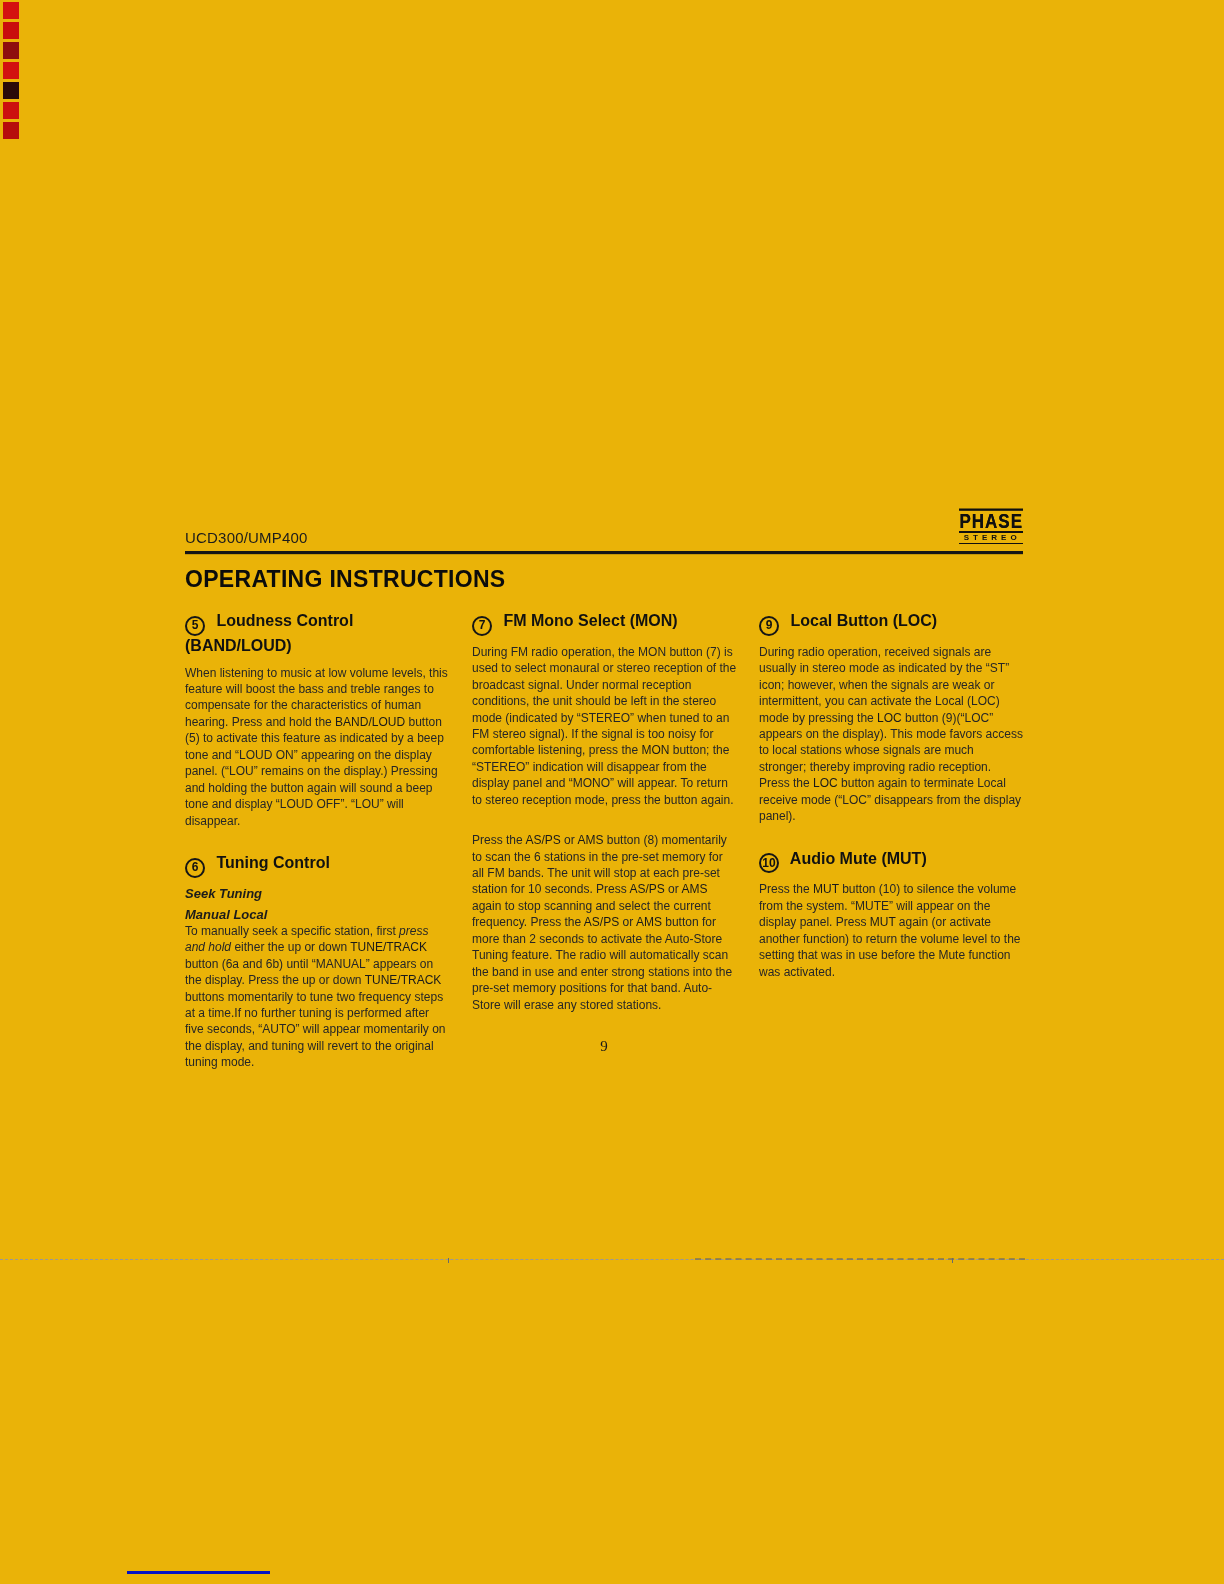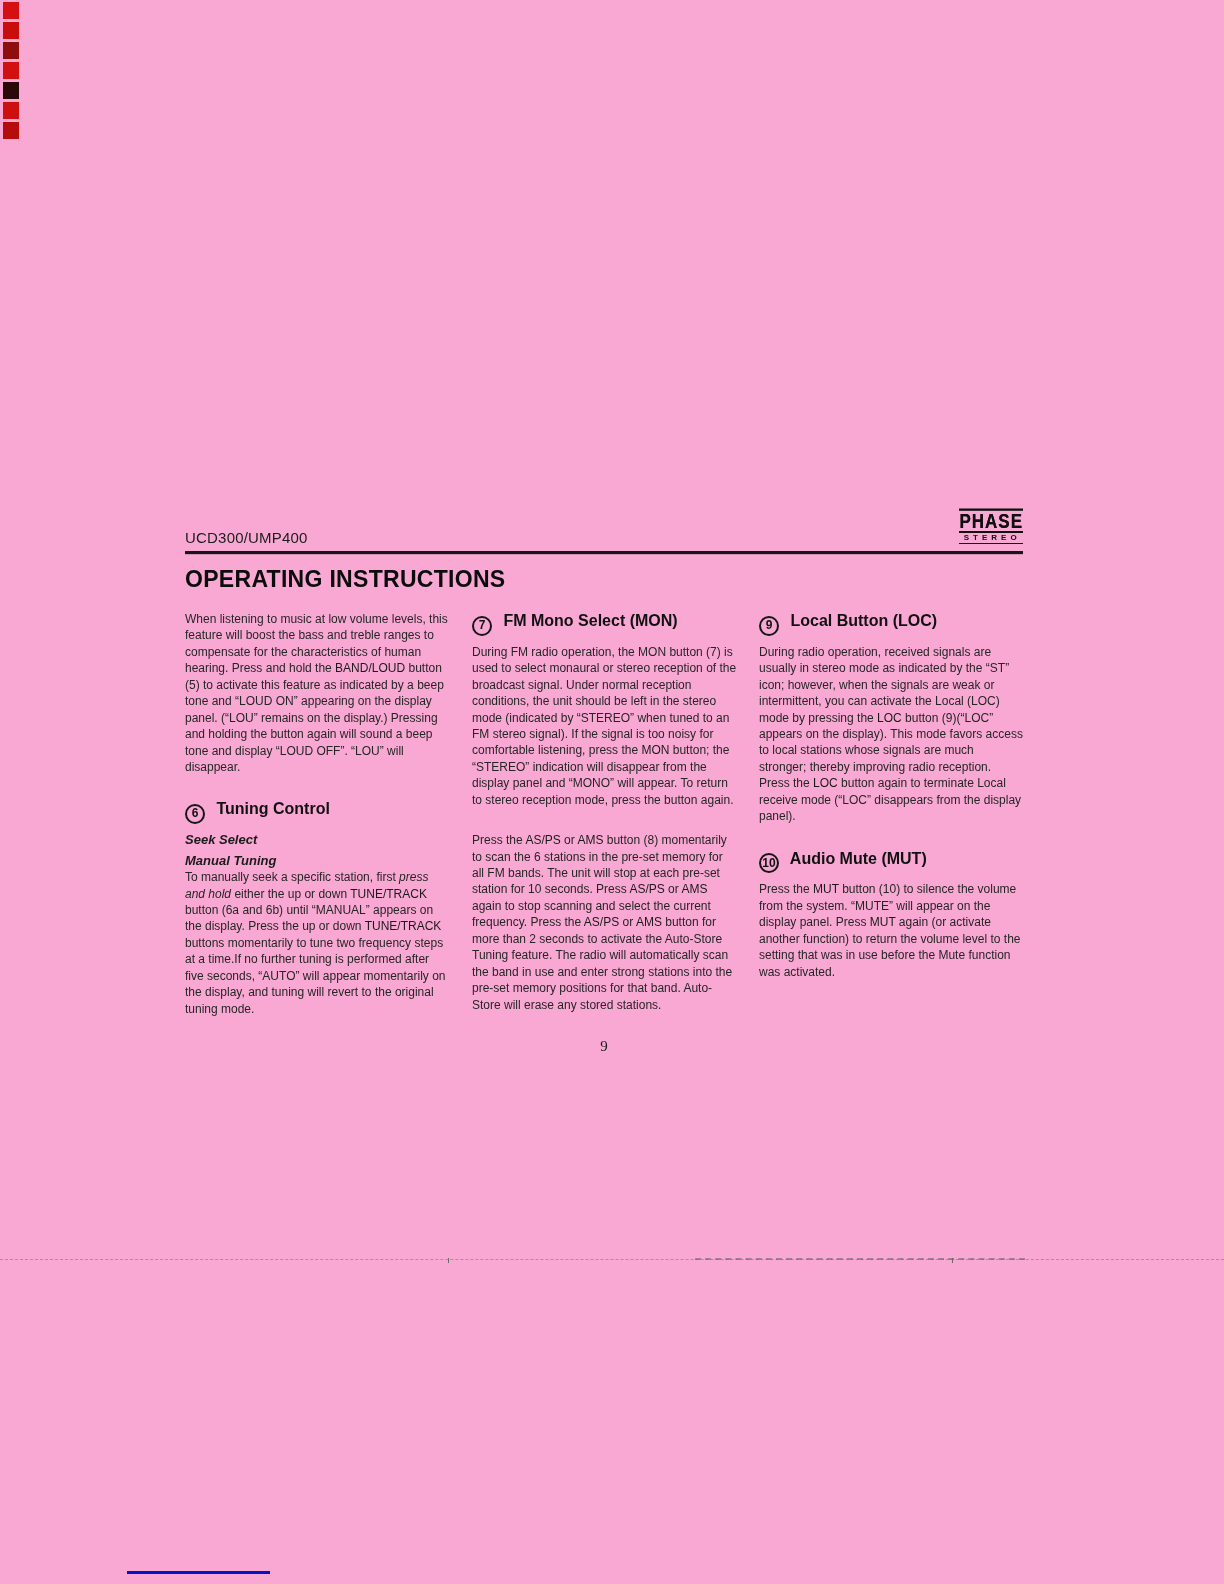--- a/index.html
+++ b/index.html
@@ -1,17 +1,17 @@
 <!DOCTYPE html>
 <html><head>
 <meta charset="utf-8">
 <style>
   html,body { margin:0; padding:0; background:#ffffff; }
   .page {
-    position:relative; width:1224px; height:1584px; background:#f9a8d4;
+    position:relative; width:1224px; height:1584px; background:#eab308;
     font-family:"Liberation Sans", sans-serif; color:#262626; overflow:hidden;
   }
   
   .artifact-bars { position:absolute; left:3px; top:2px; }
   .redbar { width:16px; height:17px; margin-bottom:3px; }
 
   .content { position:absolute; left:185px; top:490px; width:838px; }
 
   .header-row { display:flex; justify-content:space-between; align-items:flex-end; }
   .header-model { font-size:15px; color:#1c1c1c; letter-spacing:0.2px; }
@@ -93,26 +93,27 @@
       </span>
     </div>
 
     <div class="rule"></div>
 
     <h1 class="doc-title">OPERATING INSTRUCTIONS</h1>
 
     <div class="columns" id="columns">
         <div class="col">
           <div class="section">
+            <div class="sec-heading"><span class="sec-num">5</span> Loudness Control (BAND/LOUD)</div>
             <p class="para"><span>When listening to music at low volume levels, this feature will boost the bass and treble ranges to compensate for the characteristics of human hearing. Press and hold the </span><span class="b">BAND/LOUD</span><span> button (5) to activate this feature as indicated by a beep tone and “LOUD ON” appearing on the display panel. (“LOU” remains on the display.) Pressing and holding the button again will sound a beep tone and display “LOUD OFF”. “LOU” will disappear.</span></p>
           </div>
           <div class="section">
             <div class="sec-heading"><span class="sec-num">6</span> Tuning Control</div>
-            <div class="sub-heading">Seek Select</div>
-            <div class="sub-heading">Manual Tuning</div>
+            <div class="sub-heading">Seek Tuning</div>
+            <div class="sub-heading">Manual Local</div>
             <p class="para"><span>To manually seek a specific station, first </span><span class="i">press and hold</span><span> either the up or down </span><span class="b">TUNE/TRACK</span><span> button (6a and 6b) until “MANUAL” appears on the display. Press the up or down </span><span class="b">TUNE/TRACK</span><span> buttons momentarily to tune two frequency steps at a time.If no further tuning is performed after five seconds, “AUTO” will appear momentarily on the display, and tuning will revert to the original tuning mode.</span></p>
           </div>
         </div>
         <div class="col">
           <div class="section">
             <div class="sec-heading"><span class="sec-num">7</span> FM Mono Select (MON)</div>
             <p class="para"><span>During FM radio operation, the MON button (7) is used to select monaural or stereo reception of the broadcast signal. Under normal reception conditions, the unit should be left in the stereo mode (indicated by “STEREO” when tuned to an FM stereo signal). If the signal is too noisy for comfortable listening, press the </span><span class="b">MON</span><span> button; the “STEREO” indication will disappear from the display panel and “MONO” will appear. To return to stereo reception mode, press the button again.</span></p>
           </div>
           <div class="section">
             <p class="para"><span>Press the </span><span class="b">AS/PS</span><span> or </span><span class="b">AMS</span><span> button (8) momentarily to scan the 6 stations in the pre-set memory for all FM bands. The unit will stop at each pre-set station for 10 seconds. Press </span><span class="b">AS/PS</span><span> or </span><span class="b">AMS</span><span> again to stop scanning and select the current frequency. Press the </span><span class="b">AS/PS</span><span> or </span><span class="b">AMS</span><span> button for more than 2 seconds to activate the Auto-Store Tuning feature. The radio will automatically scan the band in use and enter strong stations into the pre-set memory positions for that band. Auto-Store will erase any stored stations.</span></p>

